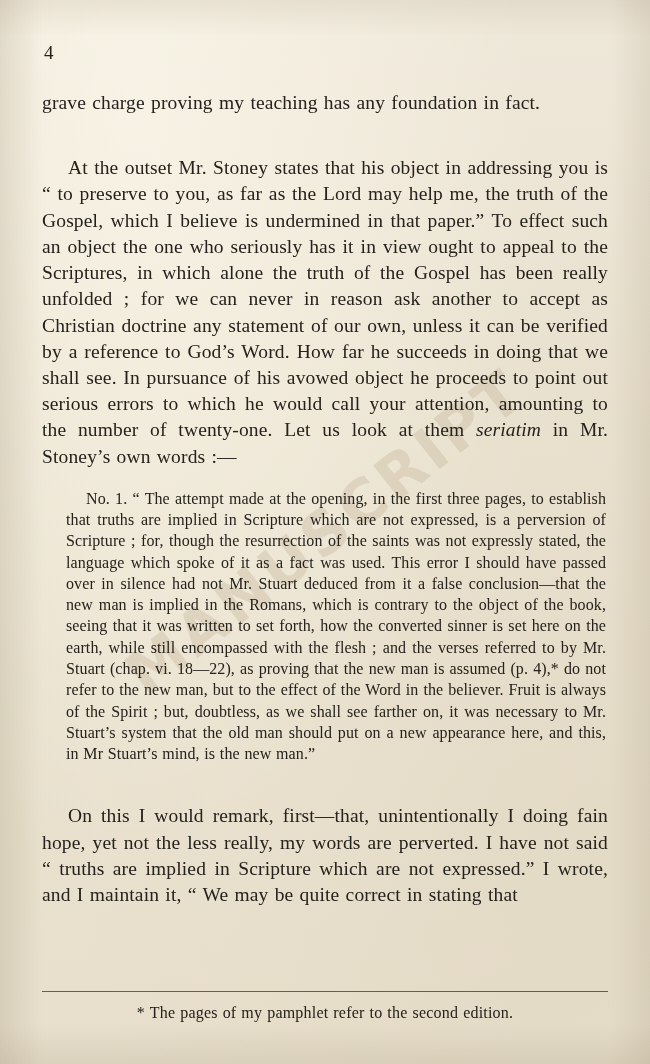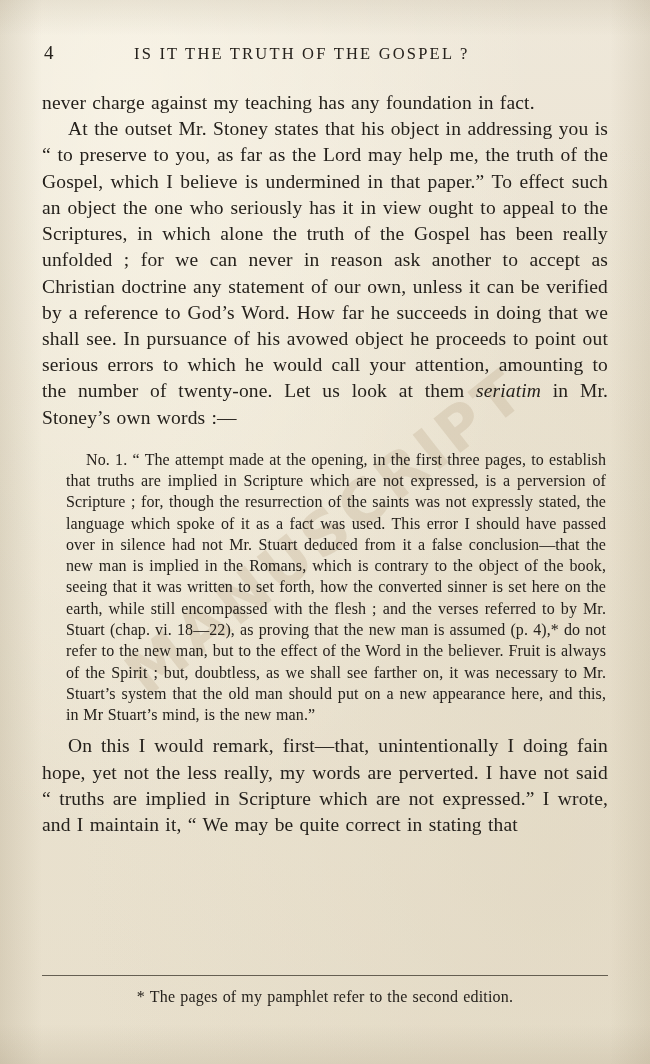--- a/index.html
+++ b/index.html
@@ -83,20 +83,21 @@
     margin: 0;
     font-size: 19.5px;
     line-height: 1.345;
     text-align: justify;
     text-justify: inter-word;
     letter-spacing: 0.15px;
     word-spacing: 1.2px;
   }
   .body-text p.indent {
     text-indent: 26px;
+    margin-top: 39px;
   }
 
   .quote {
     margin: 18px 0 8px 0;
     padding: 0 2px 0 24px;
   }
   .quote p {
     margin: 0;
     font-size: 16px;
     line-height: 1.33;
@@ -122,39 +123,38 @@
     text-align: center;
     letter-spacing: 0.2px;
     word-spacing: 0.8px;
   }
   .ital { font-style: italic; }
 
   .bottom-block {
     position: absolute;
     left: 0;
     right: 0;
-    bottom: 38px;
+    bottom: 22px;
   }
 </style>
 </head>
 <body>
 
 <div class="page"></div>
 <div class="watermark">MANUSCRIPT</div>
 <div class="edge-shade"></div>
 
 <div class="content">
 
   <header class="running-head">
     <span class="folio">4</span>
-    <span class="head-title">IS IT THE TRUTH OF THE GOSPEL ?</span>
   </header>
 
   <section class="body-text">
-    <p>never charge against my teaching has any foundation in fact.</p>
+    <p>grave charge proving my teaching has any foundation in fact.</p>
     <p class="indent"><span>At the outset Mr. Stoney states that his object in addressing you is “ to preserve to you, as far as the Lord may help me, the truth of the Gospel, which I believe is undermined in that paper.”   To effect such an object the one who seriously has it in view ought to appeal to the Scriptures, in which alone the truth of the Gospel has been really unfolded ; for we can never in reason ask another to accept as Christian doctrine any statement of our own, unless it can be verified by a reference to God’s Word.   How far he succeeds in doing that we shall see.   In pursuance of his avowed object he proceeds to point out serious errors to which he would call your attention, amounting to the number of twenty-one.   Let us look at them </span><span class="ital">seriatim</span><span> in Mr. Stoney’s own words :—</span></p>
 
     <blockquote class="quote">
       <p>No. 1. “ The attempt made at the opening, in the first three pages, to establish that truths are implied in Scripture which are not expressed, is a perversion of Scripture ; for, though the resurrection of the saints was not expressly stated, the language which spoke of it as a fact was used.   This error I should have passed over in silence had not Mr. Stuart deduced from it a false conclusion—that the new man is implied in the Romans, which is contrary to the object of the book, seeing that it was written to set forth, how the converted sinner is set here on the earth, while still encompassed with the flesh ; and the verses referred to by Mr. Stuart (chap. vi. 18—22), as proving that the new man is assumed (p. 4),* do not refer to the new man, but to the effect of the Word in the believer.   Fruit is always of the Spirit ; but, doubtless, as we shall see farther on, it was necessary to Mr. Stuart’s system that the old man should put on a new appearance here, and this, in Mr Stuart’s mind, is the new man.”</p>
     </blockquote>
 
     <p class="indent after-quote">On this I would remark, first—that, unintentionally I doing fain hope, yet not the less really, my words are perverted.   I have not said “ truths are implied in Scripture which are not expressed.”   I wrote, and I maintain it, “ We may be quite correct in stating that</p>
   </section>
 
   <div class="bottom-block">

